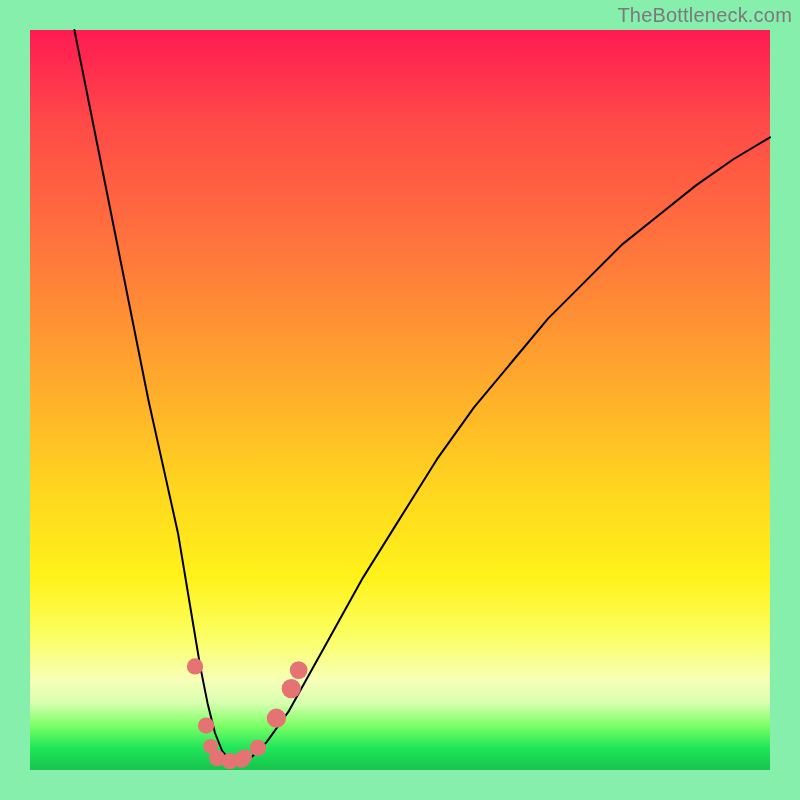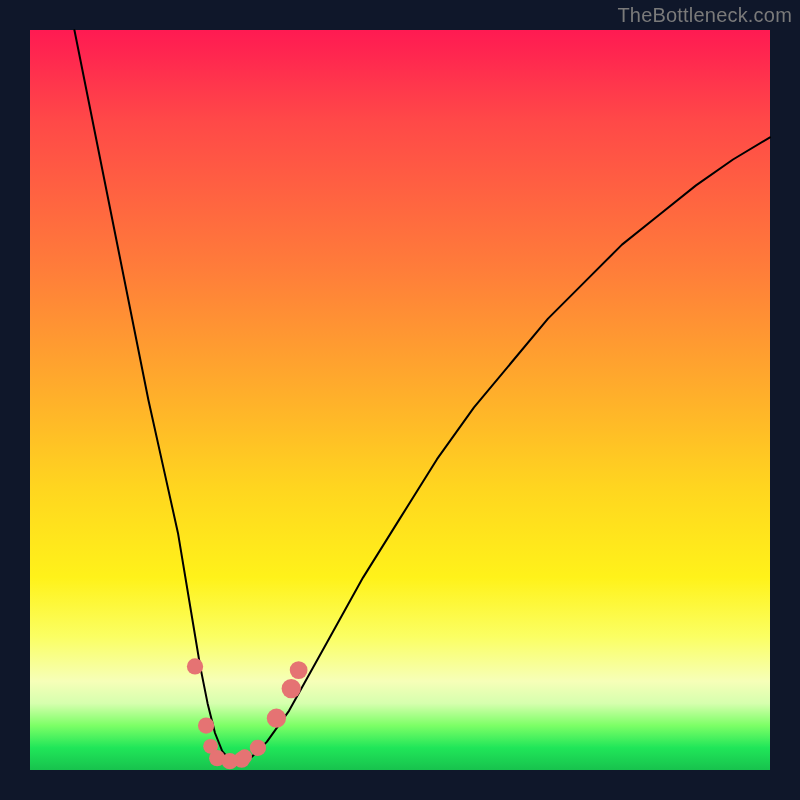--- a/index.html
+++ b/index.html
@@ -8,21 +8,21 @@
     width: 800px;
     height: 800px;
     background: #000;
     overflow: hidden;
     font-family: Arial, Helvetica, sans-serif;
   }
   .frame {
     position: relative;
     width: 800px;
     height: 800px;
-    background: #0f172a;
+    background: #86efac;
   }
   .plot-area {
     position: absolute;
     left: 30px;
     top: 30px;
     width: 740px;
     height: 740px;
     
     background: linear-gradient(
       to bottom,

